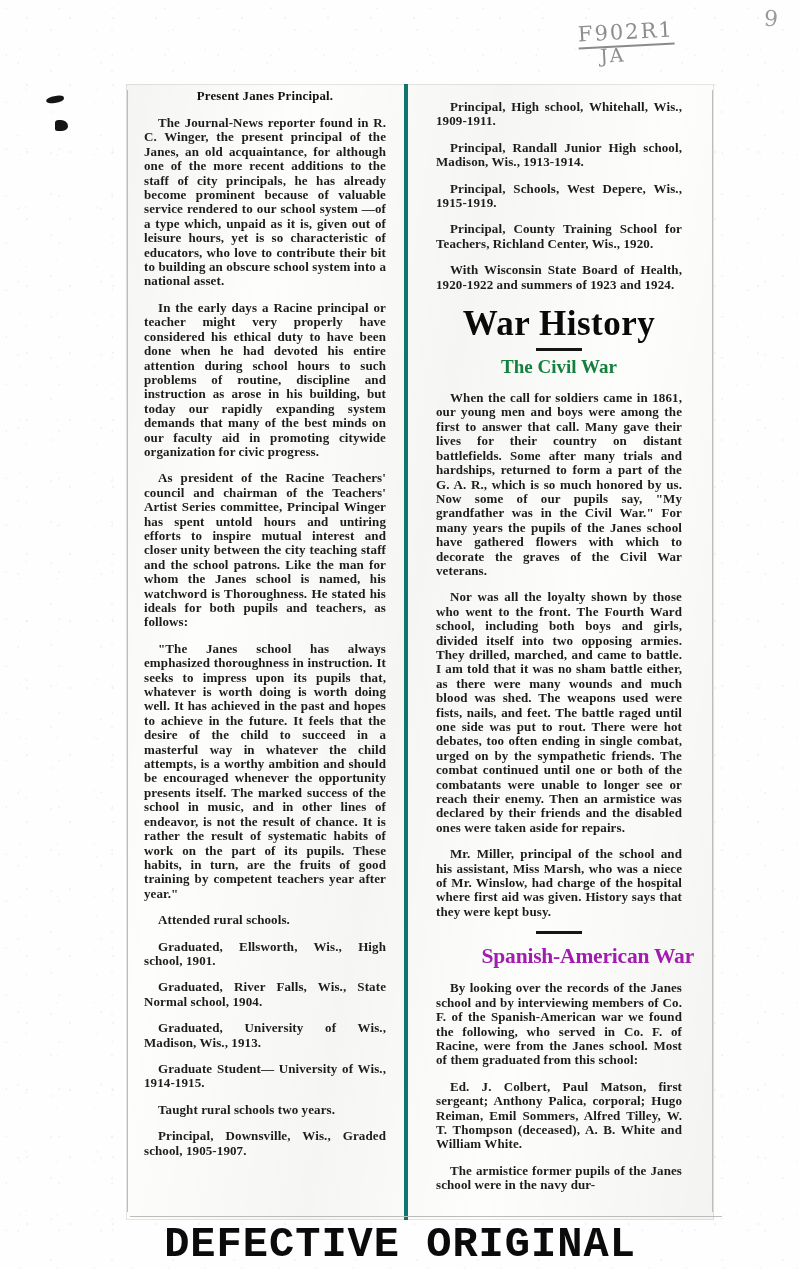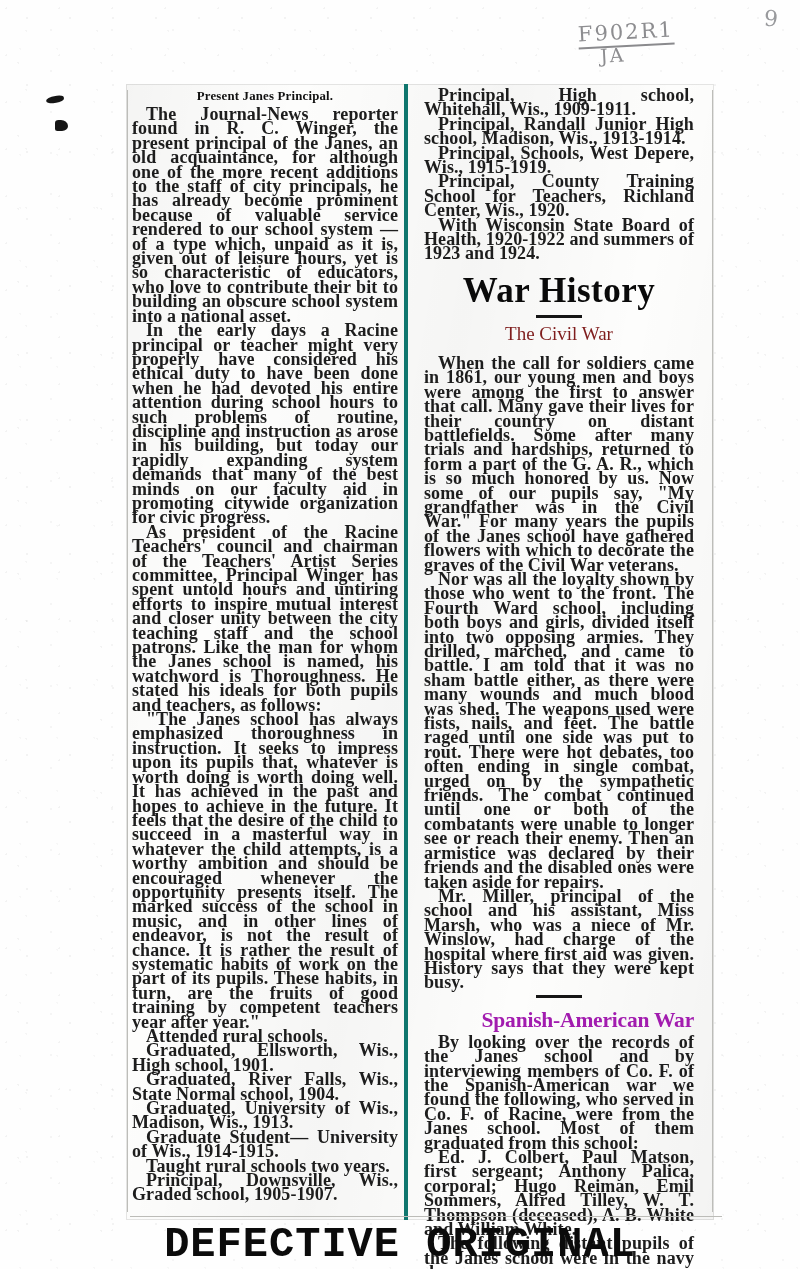--- a/index.html
+++ b/index.html
@@ -94,22 +94,22 @@
     position: absolute;
     top: 6px;
     bottom: 8px;
     width: 1px;
     background: #bdbdb9;
   }
   #rule-left  { left: 1px; }
   #rule-right { right: 1px; }
 
   .p {
-    margin: 0;
-    font-size: 18px;
+    margin: 12px;
+    font-size: 13px;
     line-height: 14.4px;
     text-align: justify;
     text-justify: inter-word;
     font-weight: 700;
     color: #1d1d1d;
     font-family: "Liberation Serif", serif;
     letter-spacing: .1px;
     text-indent: 14px;
     -webkit-font-smoothing: none;
   }
@@ -133,22 +133,22 @@
     font-weight: 700;
     color: #0a0a0a;
     font-family: "Liberation Serif", serif;
     letter-spacing: .5px;
   }
   .hl-sub {
     margin: 0 0 10px 0;
     text-align: center;
     font-size: 19px;
     line-height: 24px;
-    font-weight: 400;
-    color: #7f1d1d;
+    font-weight: 700;
+    color: #15803d;
     font-family: "Liberation Serif", serif;
   }
   .hl-span {
     margin: 9px 0 2px 0;
     text-align: right;
     font-size: 21.5px;
     line-height: 26px;
     font-weight: 700;
     color: #a21caf;
     font-family: "Liberation Serif", serif;
@@ -246,21 +246,21 @@
 
       <p class="p">When the call for soldiers came in 1861, our young men and boys were among the first to answer that call. Many gave their lives for their country on distant battlefields. Some after many trials and hardships, returned to form a part of the G. A. R., which is so much honored by us. Now some of our pupils say, "My grandfather was in the Civil War." For many years the pupils of the Janes school have gathered flowers with which to decorate the graves of the Civil War veterans.</p>
       <p class="p">Nor was all the loyalty shown by those who went to the front. The Fourth Ward school, including both boys and girls, divided itself into two opposing armies. They drilled, marched, and came to battle. I am told that it was no sham battle either, as there were many wounds and much blood was shed. The weapons used were fists, nails, and feet. The battle raged until one side was put to rout. There were hot debates, too often ending in single combat, urged on by the sympathetic friends. The combat continued until one or both of the combatants were unable to longer see or reach their enemy. Then an armistice was declared by their friends and the disabled ones were taken aside for repairs.</p>
       <p class="p">Mr. Miller, principal of the school and his assistant, Miss Marsh, who was a niece of Mr. Winslow, had charge of the hospital where first aid was given. History says that they were kept busy.</p>
 
       <div class="dinkus"></div>
       <div class="hl-span">Spanish-American War</div>
 
       <p class="p">By looking over the records of the Janes school and by interviewing members of Co. F. of the Spanish-American war we found the following, who served in Co. F. of Racine, were from the Janes school. Most of them graduated from this school:</p>
       <p class="p">Ed. J. Colbert, Paul Matson, first sergeant; Anthony Palica, corporal; Hugo Reiman, Emil Sommers, Alfred Tilley, W. T. Thompson (deceased), A. B. White and William White.</p>
-      <p class="p">The following distant pupils of the Janes school were in the navy dur-</p>
+      <p class="p">The armistice former pupils of the Janes school were in the navy dur-</p>
     </div>
   </div>
 
   <div id="banner-rule"></div>
   <div id="banner">
     <div id="banner-text">DEFECTIVE ORIGINAL</div>
   </div>
 
 </div>
 

